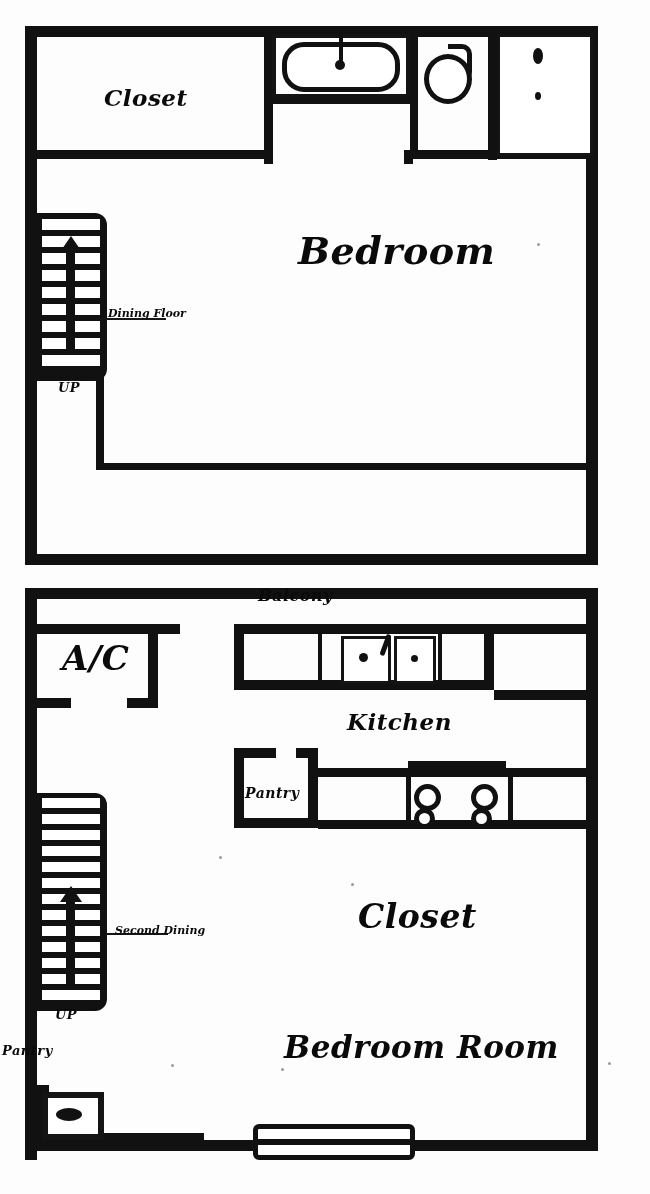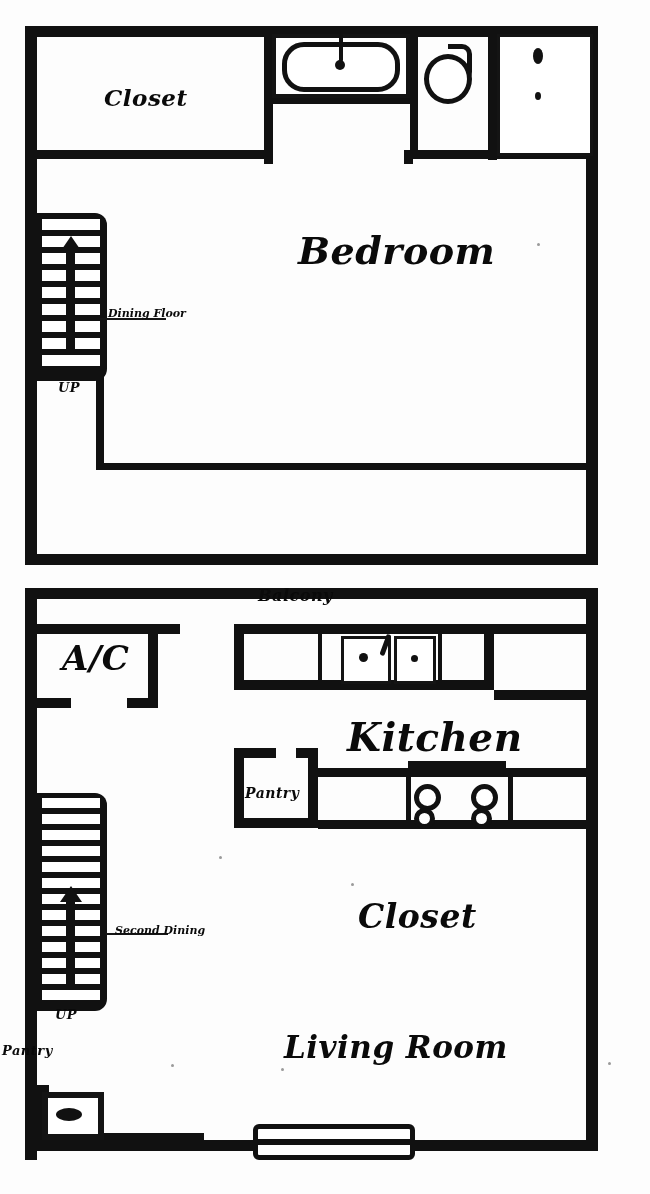--- a/index.html
+++ b/index.html
@@ -33,21 +33,21 @@
     letter-spacing: 0.5px;
     line-height: 1;
     user-select: none;
   }
   .lbl-closet   { font-size: 23px; left: 104px; top: 86px; }
   .lbl-bedroom  { font-size: 38px; left: 298px; top: 232px; }
   .lbl-third    { font-size: 11px; left: 108px; top: 308px; letter-spacing:0; }
   .lbl-up       { font-size: 13px; left: 58px;  top: 381px; }
   .lbl-balcony  { font-size: 16px; left: 258px; top: 588px; }
   .lbl-ac       { font-size: 34px; left: 62px;  top: 641px; font-style: italic; }
-  .lbl-kitchen  { font-size: 39px; left: 347px; top: 710px; margin-top: 8px; }
+  .lbl-kitchen  { font-size: 23px; left: 347px; top: 710px; }
   .lbl-pantry   { font-size: 14px; left: 245px; top: 786px; }
   .lbl-second   { font-size: 11px; left: 115px; top: 925px; letter-spacing:0; }
   .lbl-dining   { font-size: 33px; left: 358px; top: 900px; }
   .lbl-living   { font-size: 31px; left: 284px; top: 1032px; }
   .lbl-entry    { font-size: 13px; left: 2px;   top: 1044px; }
   .lbl-up2      { font-size: 13px; left: 55px;  top: 1008px; }
 
   
   .stairs {
     position: absolute;
@@ -264,21 +264,21 @@
     <div class="dot" style="left:56px; top:1108px; width:26px; height:13px;"></div>
 
     <div class="window-unit" style="left:253px; top:1124px; width:162px; height:36px;"></div>
     <div class="window-bar" style="left:258px; top:1139px; width:152px; height:6px;"></div>
 
     <div class="room-label lbl-balcony">Balcony</div>
     <div class="room-label lbl-ac">A/C</div>
     <div class="room-label lbl-kitchen">Kitchen</div>
     <div class="room-label lbl-pantry">Pantry</div>
     <div class="room-label lbl-dining">Closet</div>
-    <div class="room-label lbl-living">Living Room</div>
+    <div class="room-label lbl-living">Bedroom Room</div>
     <div class="room-label lbl-second">Second Dining</div>
     <div class="room-label lbl-entry">Pantry</div>
     <div class="room-label lbl-up2">UP</div>
   </div>
 
   <div class="speck" style="left:537px; top:243px; width:3px; height:3px;"></div>
   <div class="speck" style="left:219px; top:856px; width:3px; height:3px;"></div>
   <div class="speck" style="left:351px; top:883px; width:3px; height:3px;"></div>
   <div class="speck" style="left:281px; top:1068px; width:3px; height:3px;"></div>
   <div class="speck" style="left:608px; top:1062px; width:3px; height:3px;"></div>

